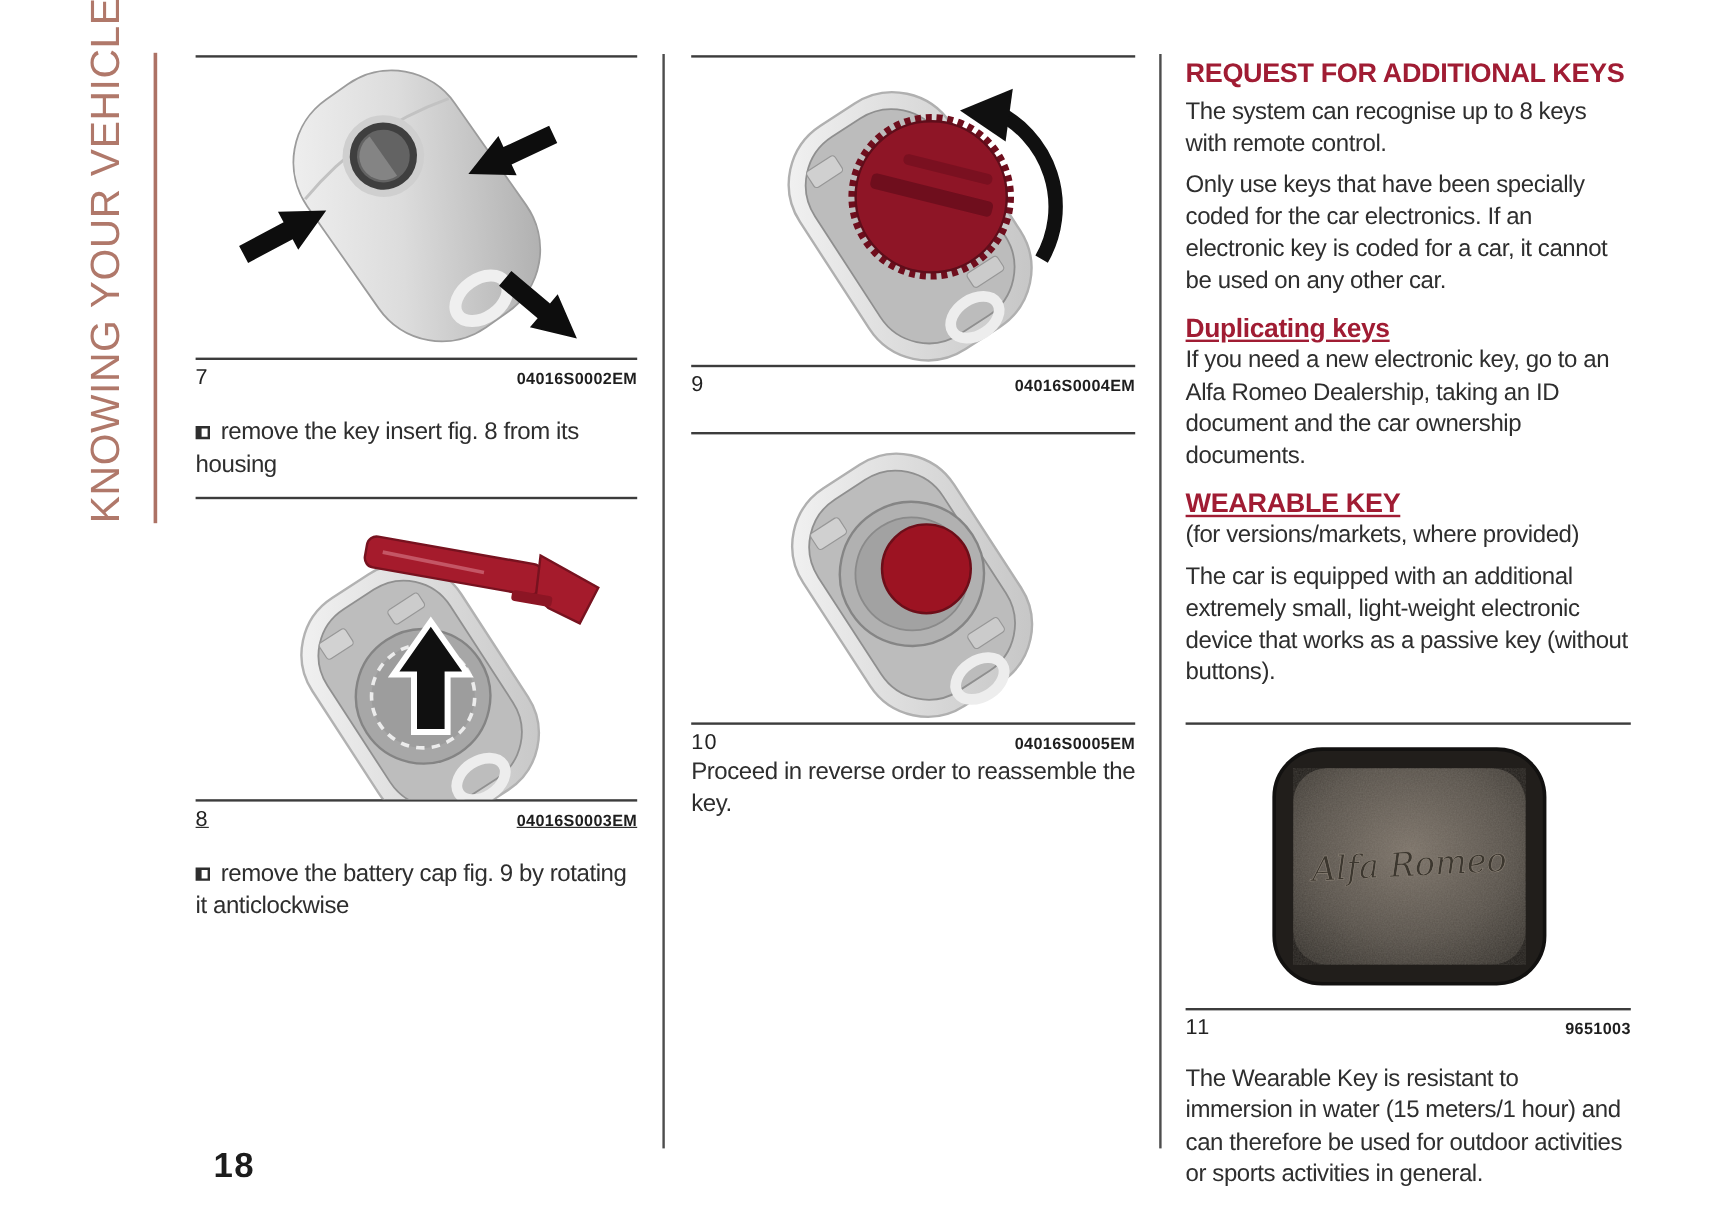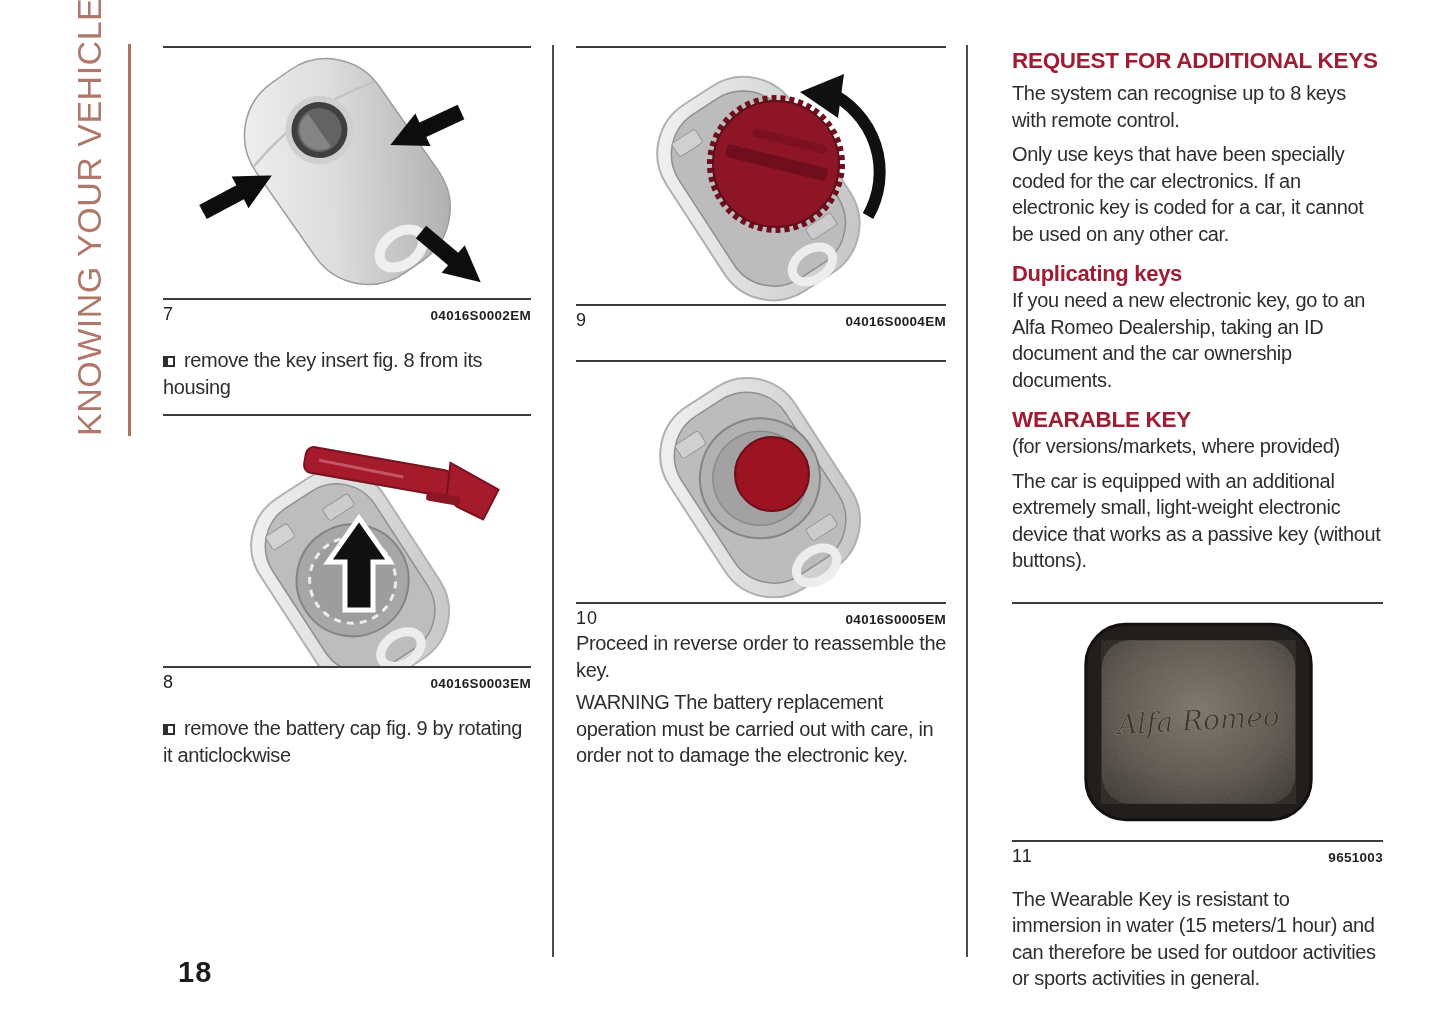--- a/index.html
+++ b/index.html
@@ -29,21 +29,21 @@
 
   
   .vsep { position:absolute; top:45px; width:2px; height:912px; background:#4d4d4d; }
   .vsep-1 { left:552px; }
   .vsep-2 { left:966px; }
 
   
   .col { position:absolute; top:40px; }
   .col-left  { left:163px; width:368px; }
   .col-mid   { left:576px; width:370px; }
-  .col-right { left:1012px; width:371px; }
+  .col-right { left:988px; width:371px; }
 
   .rule { height:2px; background:#3c3c3c; }
 
   figure { margin:0; }
   .figimg { display:block; width:100%; }
 
   .figcap {
     display:flex; justify-content:space-between; align-items:baseline;
     padding-top:4px; height:26px;
   }
@@ -69,21 +69,21 @@
     letter-spacing:-0.3px; line-height:26px;
   }
 
   .pagenum {
     position:absolute; left:178px; top:956px;
     font-size:29px; font-weight:700; color:#1c1c1c; letter-spacing:1px;
   }
 
   
   .mt6{margin-top:6px;} .mt8{margin-top:8px;}
-  .mt12{margin-top:28px;} .mt14{margin-top:14px;} .mt16{margin-top:21px;}
+  .mt12{margin-top:28px;} .mt14{margin-top:14px;text-decoration:underline;} .mt16{margin-top:21px;}
   .mt18{margin-top:18px;} .mt22{}
 
   .fig11-wrap { display:flex; justify-content:center; }
 </style>
 </head>
 <body>
 
 <div class="page">
 
   <div class="sidebar-label">KNOWING YOUR VEHICLE</div>
@@ -221,21 +221,20 @@
         <circle cx="196" cy="112" r="37" fill="#9c1322" stroke="#6d0e19" stroke-width="2"></circle>
       </svg>
       <div class="rule"></div>
       <figcaption class="figcap">
         <span class="num">10</span>
         <span class="code">04016S0005EM</span>
       </figcaption>
     </figure>
 
     <p class="body mt22">Proceed in reverse order to reassemble the key.</p>
-    <p class="body mt6">WARNING The battery replacement operation must be carried out with care, in order not to damage the electronic key.</p>
 
   </section>
 
   <section class="col col-right">
 
     <h2 class="red-heading mt8">REQUEST FOR ADDITIONAL KEYS</h2>
     <p class="body mt6">The system can recognise up to 8 keys with remote control.</p>
     <p class="body mt8">Only use keys that have been specially coded for the car electronics. If an electronic key is coded for a car, it cannot be used on any other car.</p>
 
     <h3 class="red-sub mt14">Duplicating keys</h3>

